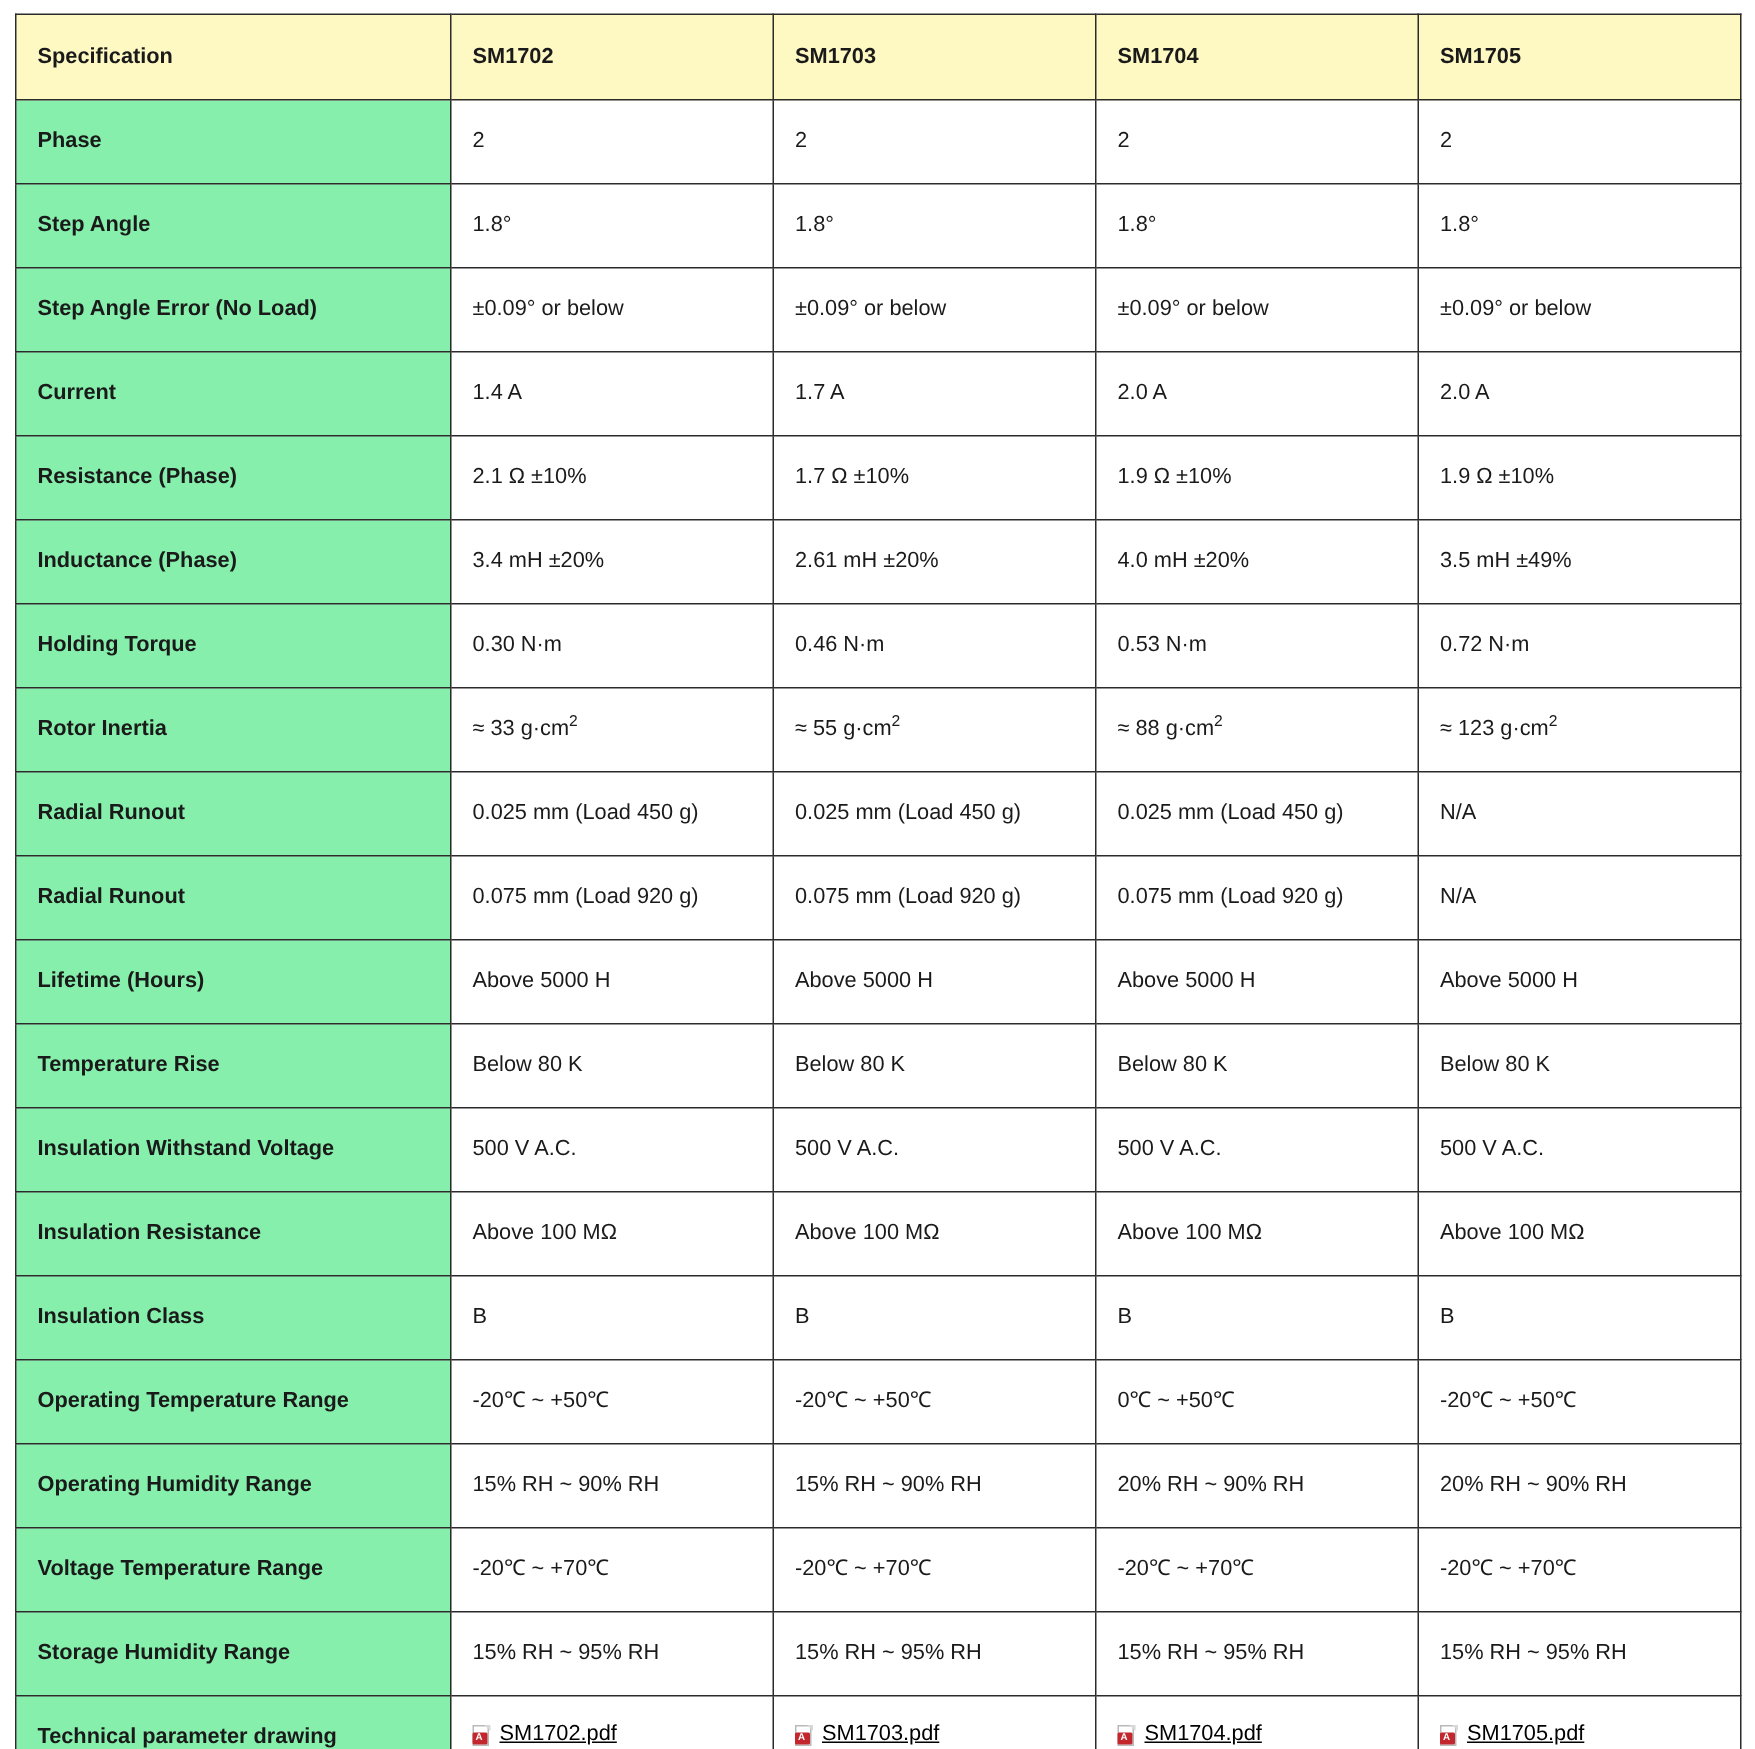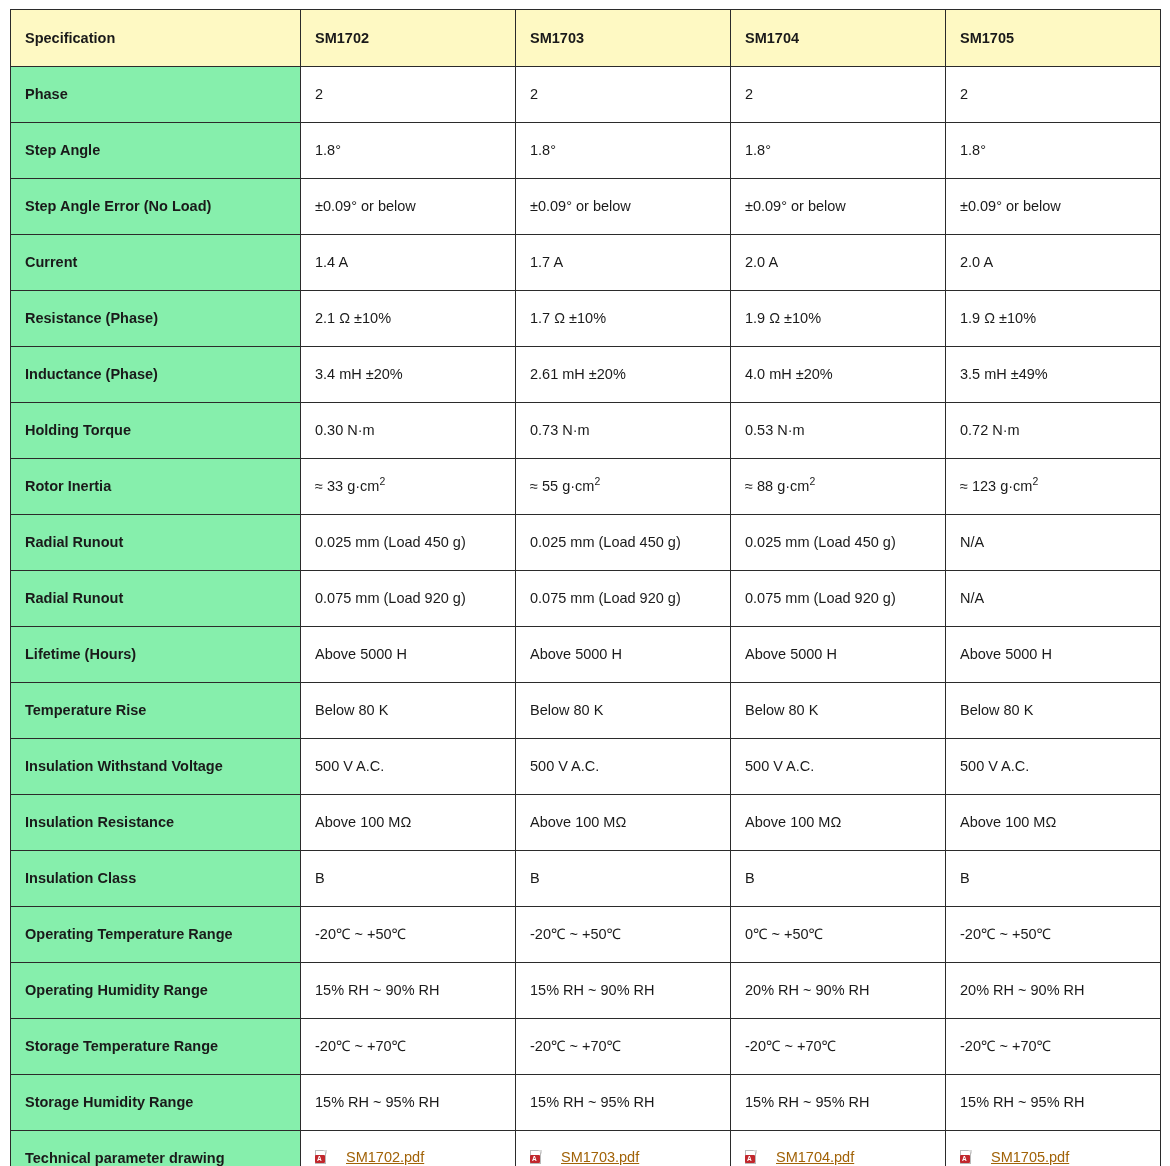--- a/index.html
+++ b/index.html
@@ -51,22 +51,22 @@
     background: #ffffff;
   }
   .sup {
     font-size: 0.72em;
     vertical-align: super;
     line-height: 0;
   }
   .pdf-link {
     display: inline-flex;
     align-items: center;
-    gap: 19px;
-    color: #a16207;
+    gap: 6px;
+    color: #000000;
     text-decoration: underline;
     font-size: 14.5px;
     cursor: pointer;
   }
   .pdf-icon {
     display: inline-block;
     width: 12px;
     height: 14px;
     position: relative;
     flex: 0 0 auto;
@@ -175,21 +175,21 @@
         <th class="row-head">Inductance (Phase)</th>
         <td>3.4 mH ±20%</td>
         <td>2.61 mH ±20%</td>
         <td>4.0 mH ±20%</td>
         <td>3.5 mH ±49%</td>
       </tr>
 
       <tr>
         <th class="row-head">Holding Torque</th>
         <td>0.30 N·m</td>
-        <td>0.73 N·m</td>
+        <td>0.46 N·m</td>
         <td>0.53 N·m</td>
         <td>0.72 N·m</td>
       </tr>
 
       <tr>
         <th class="row-head">Rotor Inertia</th>
         <td><span class="sup-host">≈ 33 g·cm<span class="sup">2</span></span></td>
         <td><span class="sup-host">≈ 55 g·cm<span class="sup">2</span></span></td>
         <td><span class="sup-host">≈ 88 g·cm<span class="sup">2</span></span></td>
         <td><span class="sup-host">≈ 123 g·cm<span class="sup">2</span></span></td>
@@ -261,21 +261,21 @@
 
       <tr>
         <th class="row-head">Operating Humidity Range</th>
         <td>15% RH ~ 90% RH</td>
         <td>15% RH ~ 90% RH</td>
         <td>20% RH ~ 90% RH</td>
         <td>20% RH ~ 90% RH</td>
       </tr>
 
       <tr>
-        <th class="row-head">Storage Temperature Range</th>
+        <th class="row-head">Voltage Temperature Range</th>
         <td>-20℃ ~ +70℃</td>
         <td>-20℃ ~ +70℃</td>
         <td>-20℃ ~ +70℃</td>
         <td>-20℃ ~ +70℃</td>
       </tr>
 
       <tr>
         <th class="row-head">Storage Humidity Range</th>
         <td>15% RH ~ 95% RH</td>
         <td>15% RH ~ 95% RH</td>

